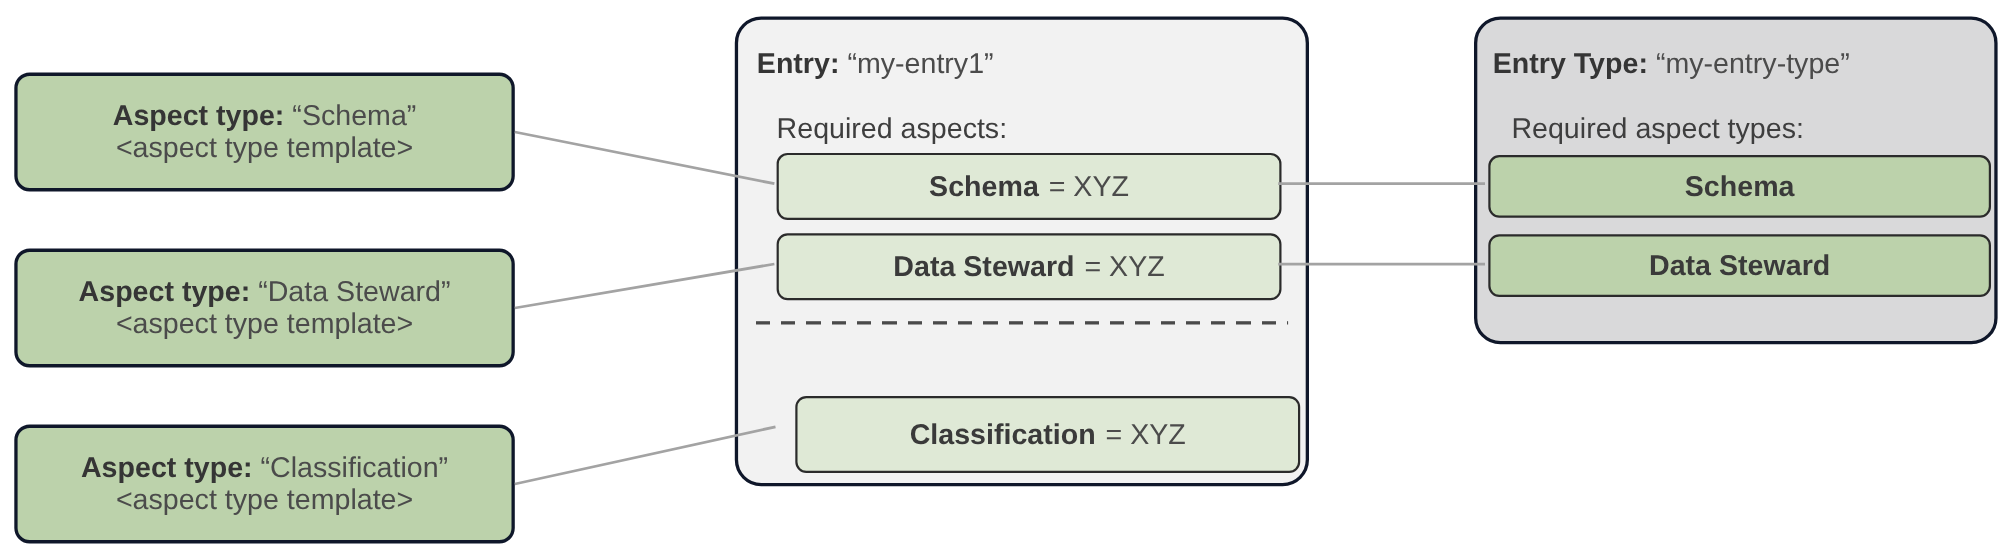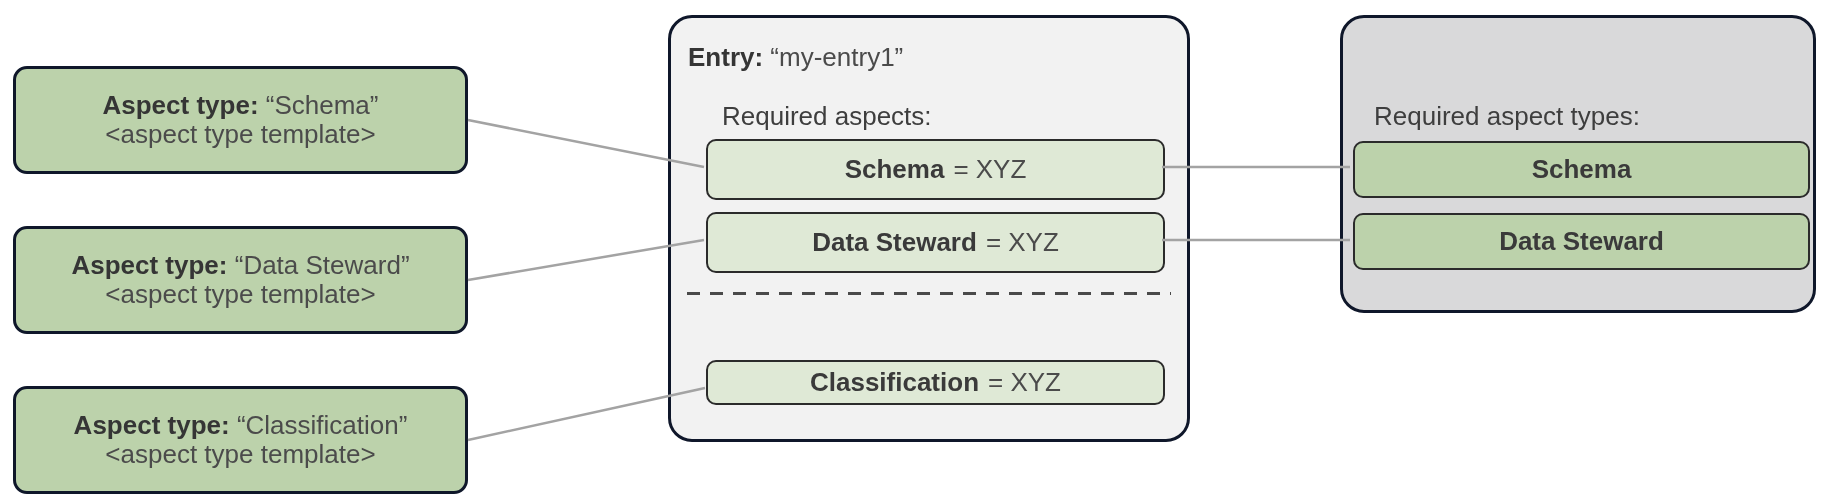--- a/index.html
+++ b/index.html
@@ -71,42 +71,43 @@
   </div>
 
   <div class="card aspect-card" style="top:386px">
     <div class="line1"><b>Aspect type:</b> <span class="val">“Classification”</span></div>
     <div class="line2">&lt;aspect type template&gt;</div>
   </div>
 
   <div class="card entry-card">
     <div class="card-title" style="left:17px;top:24px"><b>Entry:</b> <span class="val">“my-entry1”</span></div>
 
-    <div class="section-label" style="left:51px;top:83px">Required aspects:</div>
+    <div class="section-label" style="left:35px;top:83px">Required aspects:</div>
 
     <div class="chip light" style="left:35px;top:121px;width:459px;height:61px">
       <b>Schema</b>
         <span class="val">= XYZ</span>
     </div>
 
     <div class="chip light" style="left:35px;top:194px;width:459px;height:61px">
       <b>Data Steward</b>
         <span class="val">= XYZ</span>
     </div>
 
     <div class="dashed-divider"></div>
 
 
-    <div class="chip light" style="left:35px;top:342px;width:459px;height:45px">
+    <div class="chip light" style="left:52px;top:342px;width:459px;height:70px">
       <b>Classification</b>
         <span class="val">= XYZ</span>
     </div>
   </div>
 
   <div class="card entry-type-card">
+    <div class="card-title" style="left:14px;top:24px"><b>Entry Type:</b> <span class="val">“my-entry-type”</span></div>
 
     <div class="section-label" style="left:31px;top:83px">Required aspect types:</div>
 
     <div class="chip dark" style="left:10px;top:123px;width:457px;height:57px">
       <b>Schema</b>
     </div>
 
     <div class="chip dark" style="left:10px;top:195px;width:457px;height:57px">
       <b>Data Steward</b>
     </div>

